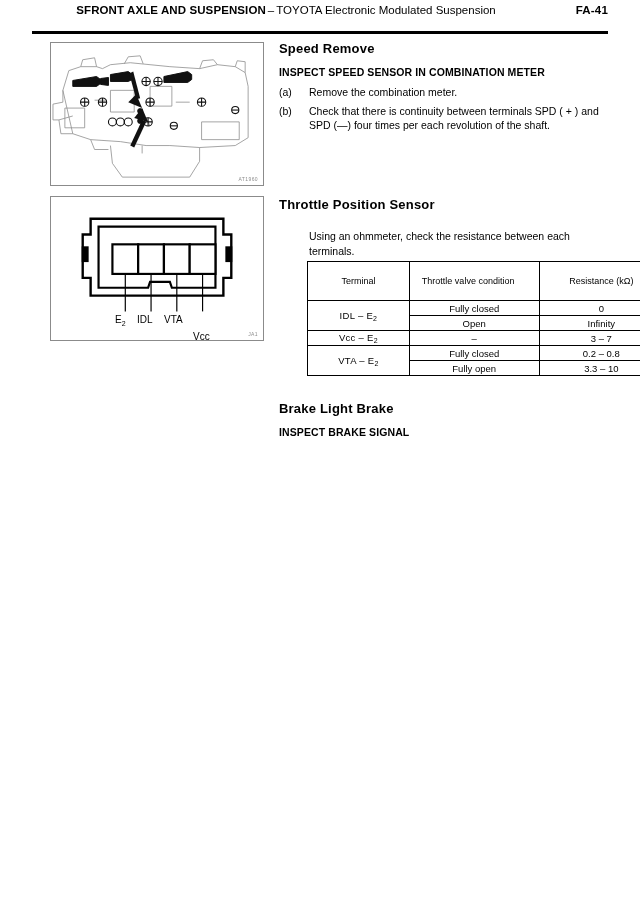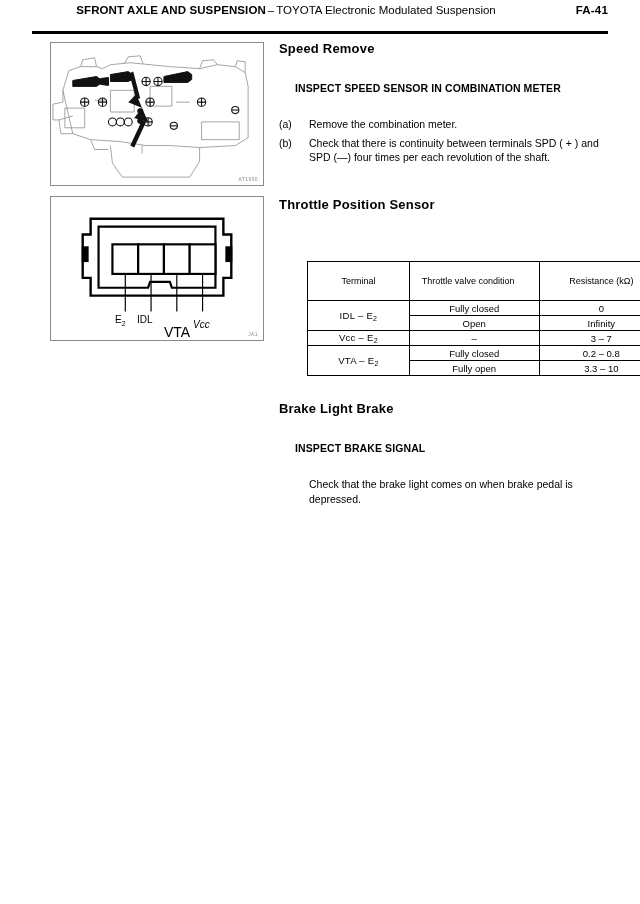--- a/index.html
+++ b/index.html
@@ -101,21 +101,21 @@
   .section-title {
     font-size: 13px;
     font-weight: bold;
     letter-spacing: 0.2px;
     margin: 0;
   }
   .sub-title {
     font-size: 10.5px;
     font-weight: bold;
     letter-spacing: 0.1px;
-    margin: 16px;
+    margin: 0;
   }
   .body-text {
     font-size: 10.5px;
     line-height: 14.5px;
     margin: 0;
   }
   .step-row {
     display: flex;
     align-items: flex-start;
     font-size: 10.5px;
@@ -299,22 +299,22 @@
       <path d="M75 78 L75 116"></path>
       <path d="M101 78 L101 116"></path>
       <path d="M127 78 L127 116"></path>
       <path d="M153 78 L153 116"></path>
     </g>
   </svg>
 
   <div style="position:absolute; left:0; top:117px; width:214px; height:16px;">
     <span style="position:absolute; left:64px; top:0; font-size:10px;">E<sub style="font-size:7px;">2</sub></span>
     <span style="position:absolute; left:86px; top:0; font-size:10px;">IDL</span>
-    <span style="position:absolute; left:113px; top:10px; font-size:14px;">VTA</span>
-    <span style="position:absolute; left:142px; top:5px; font-size:10px;font-style:italic;">Vcc</span>
+    <span style="position:absolute; left:113px; top:0; font-size:10px;">VTA</span>
+    <span style="position:absolute; left:142px; top:17px; font-size:10px;">Vcc</span>
   </div>
 
   <div class="figure-code">JA1</div>
 </div>
 
 <div id="speed-sensor-block">
   <div class="section-title">Speed Remove</div>
   <div class="gap-a"></div>
   <div class="sub-title">INSPECT SPEED SENSOR IN COMBINATION METER</div>
   <div class="gap-b"></div>
@@ -326,20 +326,21 @@
   <div class="step-row">
     <span class="step-label">(b)</span>
     <span class="step-text">Check that there is continuity between terminals SPD ( + ) and SPD (—) four times per each revolution of the shaft.</span>
   </div>
 </div>
 
 <div id="throttle-block">
   <div class="section-title">Throttle Position Sensor</div>
   <div class="gap-a"></div>
   <div class="gap-b"></div>
+  <div class="body-text indent-text">Using an ohmmeter, check the resistance between each terminals.</div>
 </div>
 
 <table class="res-table">
   <thead>
     <tr>
       <th class="col-terminal">Terminal</th>
       <th class="col-cond th-wrap">Throttle valve condition</th>
       <th class="col-res">Resistance (kΩ)</th>
     </tr>
   </thead>
@@ -368,14 +369,13 @@
       <td class="res-cell">3.3 – 10</td>
     </tr>
   </tbody>
 </table>
 
 <div id="brake-block">
   <div class="section-title">Brake Light Brake</div>
   <div class="gap-a"></div>
   <div class="sub-title">INSPECT BRAKE SIGNAL</div>
   <div class="gap-b"></div>
-  <div class="body-text indent-text">Check that the brake light comes on when brake pedal is depressed.</div>
 </div>
 
 </body></html>

